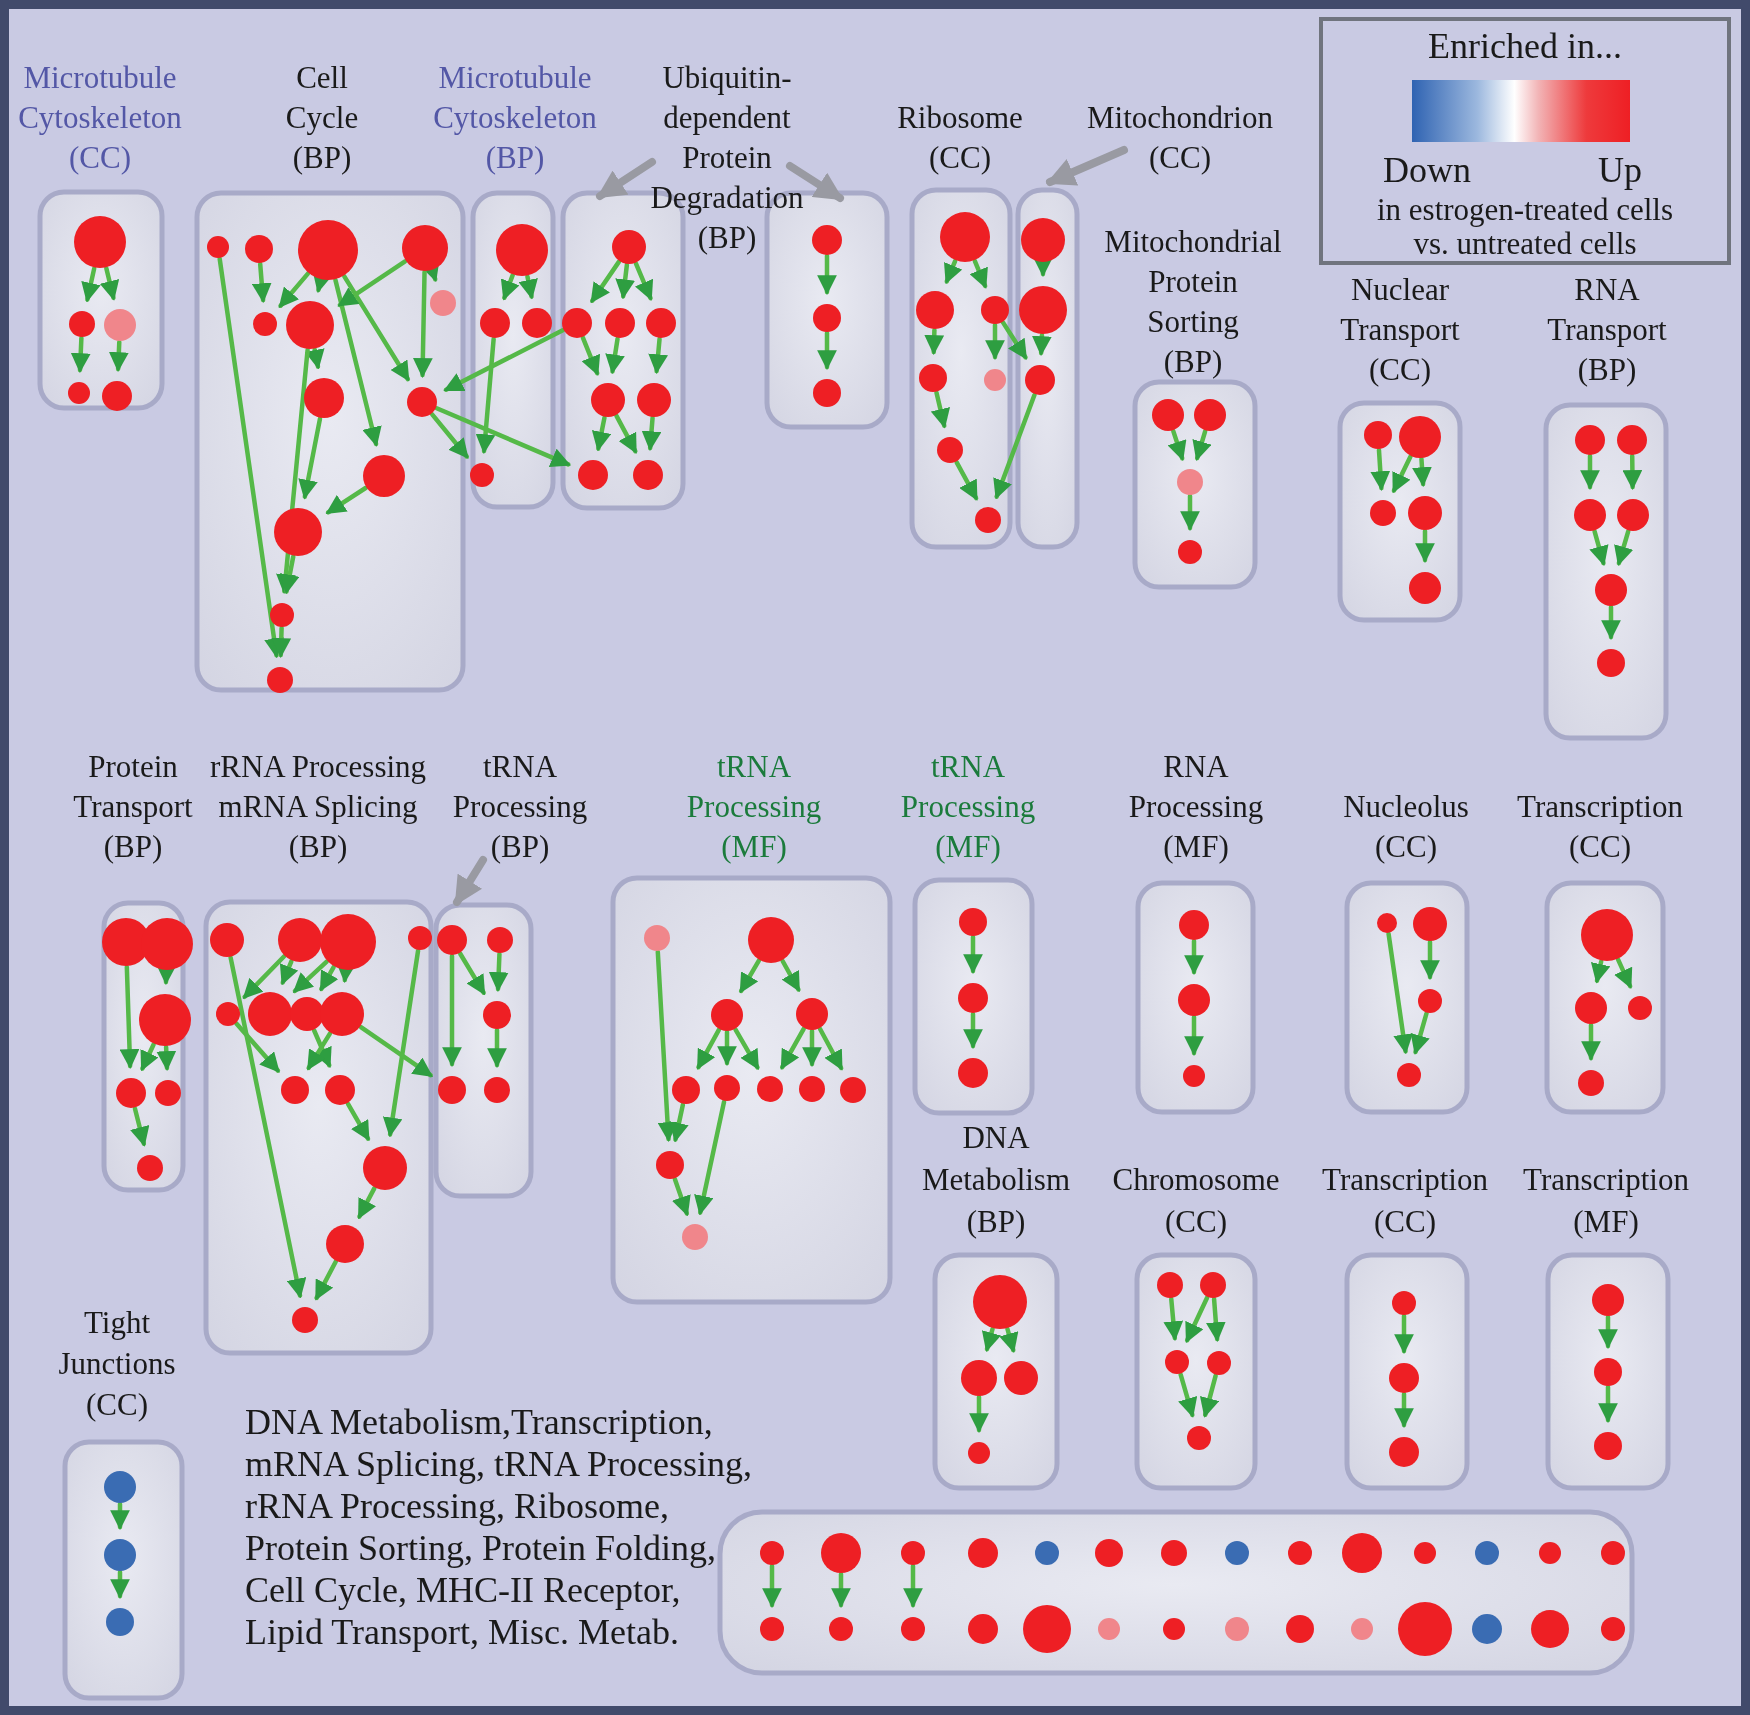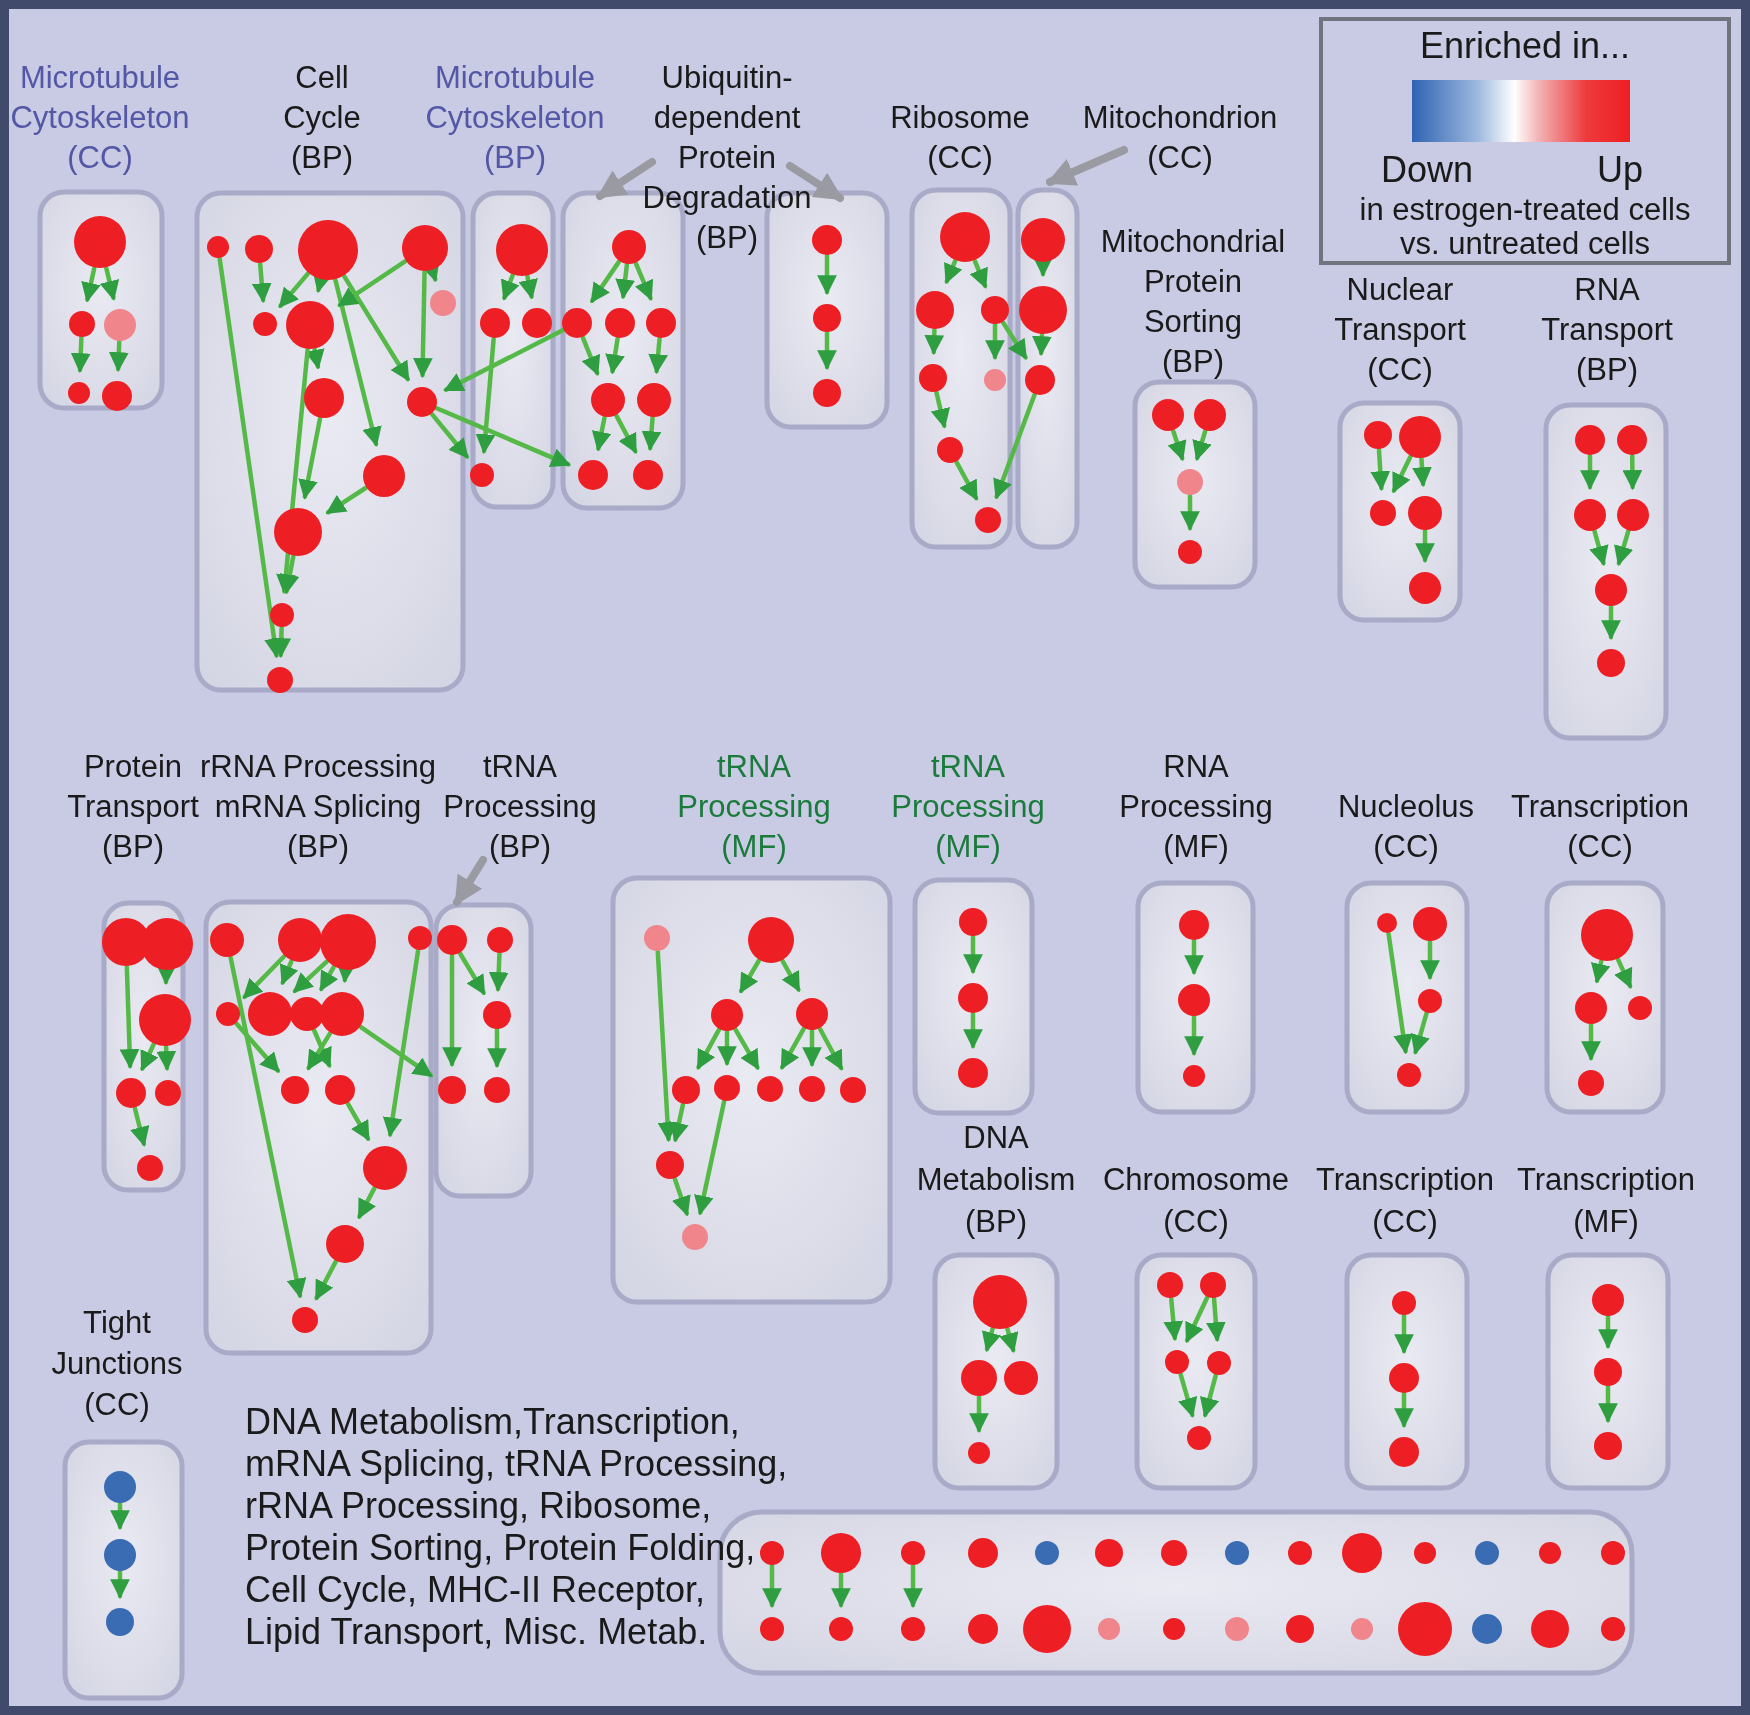--- a/index.html
+++ b/index.html
@@ -1,17 +1,17 @@
 <!DOCTYPE html>
 <html><head>
 <meta charset="utf-8">
 <style>
   html,body{margin:0;padding:0;background:#ffffff;}
   #stage{position:relative;width:1750px;height:1715px;background:#0369a1;overflow:hidden;
-         font-family:Liberation Sans, sans-serif;}
+         font-family:Liberation Serif, serif;}
   svg{position:absolute;left:0;top:0;}
 </style>
 </head>
 <body>
 
 <div id="stage">
     <svg width="1750" height="1715" viewBox="0 0 1750 1715">
       <defs>
         <radialGradient id="boxgrad" cx="50%" cy="45%" r="75%">
           <stop offset="0%" stop-color="#e9eaf2"></stop>

